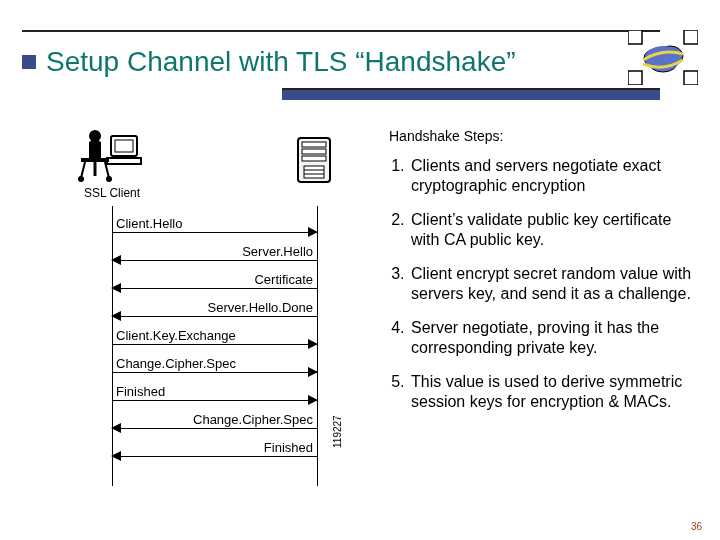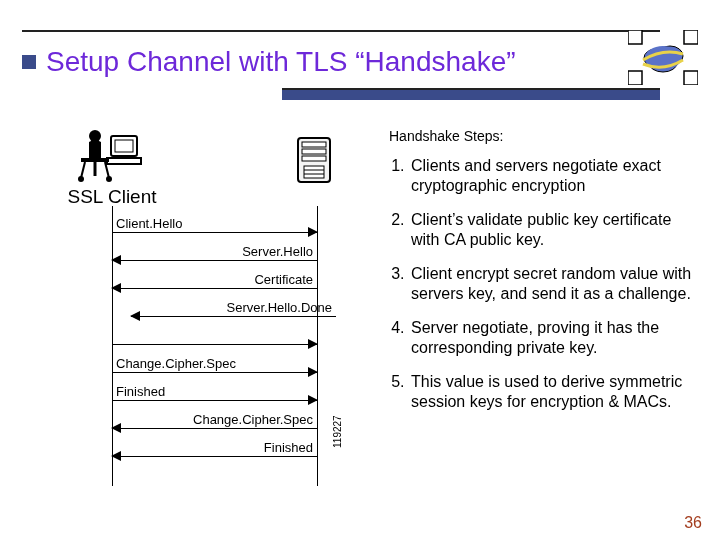--- a/index.html
+++ b/index.html
@@ -37,21 +37,21 @@
   .title-bullet {
     width: 14px;
     height: 14px;
     background: #3a4b8a;
     margin-right: 10px;
     flex: 0 0 auto;
   }
   .title-text {
     font-size: 28px;
     font-weight: normal;
-    color: #6d28d9;
+    color: #0f766e;
     white-space: nowrap;
   }
   .title-logo {
     position: absolute;
     top: 30px;
     right: 22px;
     width: 70px;
     height: 55px;
   }
   .under-rule-wrap {
@@ -100,33 +100,33 @@
     line-height: 1.25;
   }
   ol.steps li {
     margin-bottom: 14px;
     padding-left: 2px;
   }
   .page-num {
     position: absolute;
     bottom: 8px;
     right: 18px;
-    font-size: 16px;
+    font-size: 10px;
     color: #a33d1e;
   }
   
   .diagram {
     position: relative;
     width: 355px;
     height: 380px;
     font-family: Arial, sans-serif;
   }
   .actor-label {
     position: absolute;
-    font-size: 19px;
+    font-size: 12px;
     color: #000;
     text-align: center;
     width: 100px;
   }
   .actor-client { top: 68px; left: 40px; }
   .actor-server { top: 68px; left: 245px; }
   .lifeline {
     position: absolute;
     top: 88px;
     width: 1px;
@@ -270,28 +270,29 @@
             <div class="msg" style="top: 128px;">
               <div class="msg-line"></div>
               <div class="arrow-l"></div>
               <div class="msg-label r">Server.Hello</div>
             </div>
             <div class="msg" style="top: 156px;">
               <div class="msg-line"></div>
               <div class="arrow-l"></div>
               <div class="msg-label r">Certificate</div>
             </div>
-            <div class="msg" style="top: 184px; margin-left: 19px;">
+            <div class="msg" style="top: 184px;">
               <div class="msg-line"></div>
               <div class="arrow-l"></div>
               <div class="msg-label r">Server.Hello.Done</div>
             </div>
             <div class="msg" style="top: 212px;">
               <div class="msg-line"></div>
               <div class="arrow-r"></div>
+              <div class="msg-label l">Client.Key.Exchange</div>
             </div>
             <div class="msg" style="top: 240px;">
               <div class="msg-line"></div>
               <div class="arrow-r"></div>
               <div class="msg-label l">Change.Cipher.Spec</div>
             </div>
             <div class="msg" style="top: 268px;">
               <div class="msg-line"></div>
               <div class="arrow-r"></div>
               <div class="msg-label l">Finished</div>

